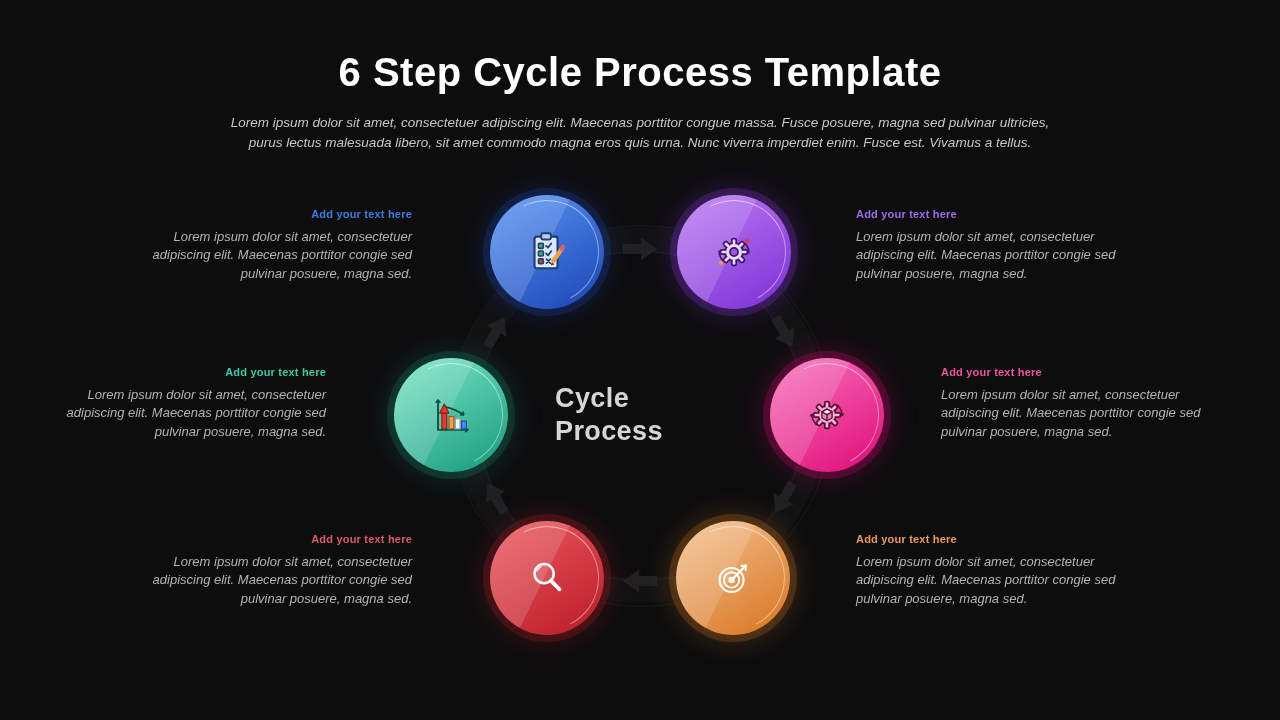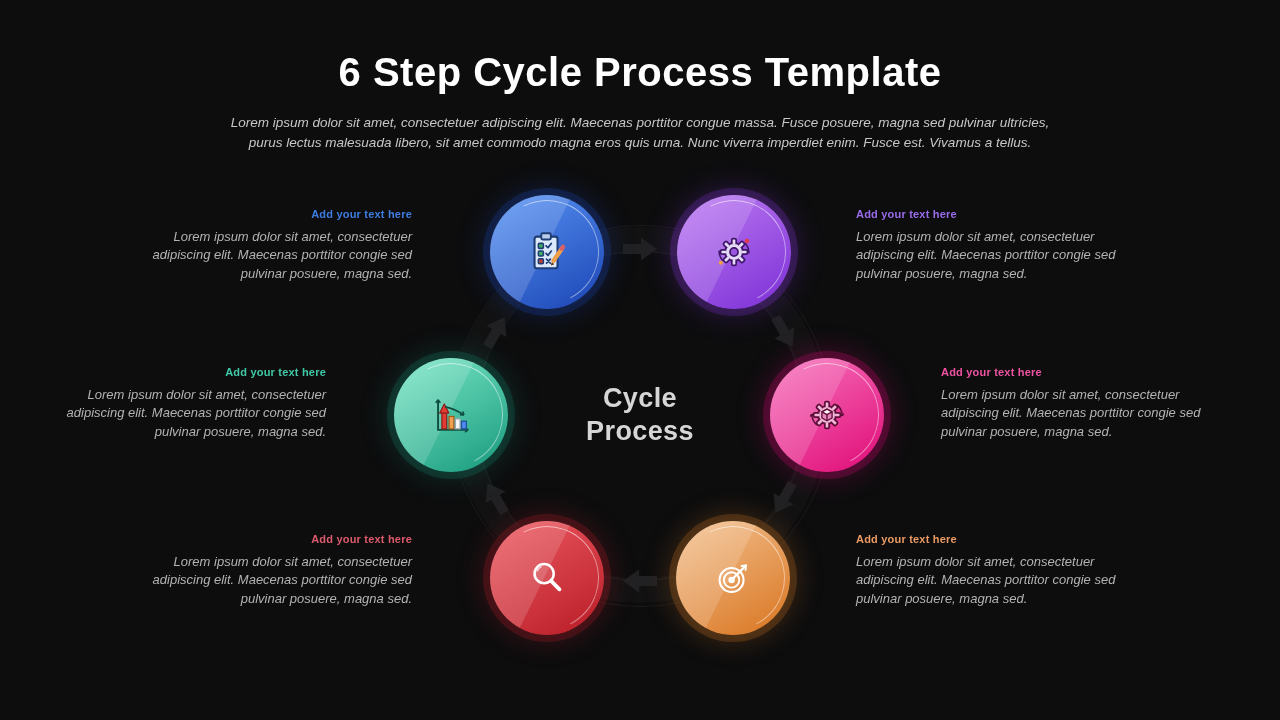--- a/index.html
+++ b/index.html
@@ -22,21 +22,21 @@
   
   .ring,.ring-fill,.ring-inner{position:absolute;border-radius:50%;}
   .ring{left:450px;top:225px;width:380px;height:380px;border:1px solid rgba(255,255,255,.055);}
   .ring-fill{left:452px;top:227px;width:376px;height:376px;border:25px solid rgba(255,255,255,.022);box-sizing:border-box;}
   .ring-inner{left:476px;top:251px;width:328px;height:328px;border:1px solid rgba(255,255,255,.05);}
   .flow{position:absolute;width:38px;height:28px;transform:translate(-50%,-50%);z-index:2;}
   .flow svg{display:block;width:38px;height:28px;}
   
   .center-label{
     position:absolute;left:640px;top:415px;transform:translate(-50%,-50%);
-    width:170px;text-align:center;color:#d6d6d6;
+    width:170px;color:#d6d6d6;
     font-size:27px;font-weight:bold;line-height:1.22;letter-spacing:.4px;z-index:2;
   }
   
   .node{
     position:absolute;width:114px;height:114px;border-radius:50%;z-index:3;
     background:linear-gradient(150deg,var(--c1),var(--c2));
     box-shadow:0 0 0 7px var(--halo),0 0 26px 8px var(--halo);
     display:flex;align-items:center;justify-content:center;
   }
   .node::before{ 

